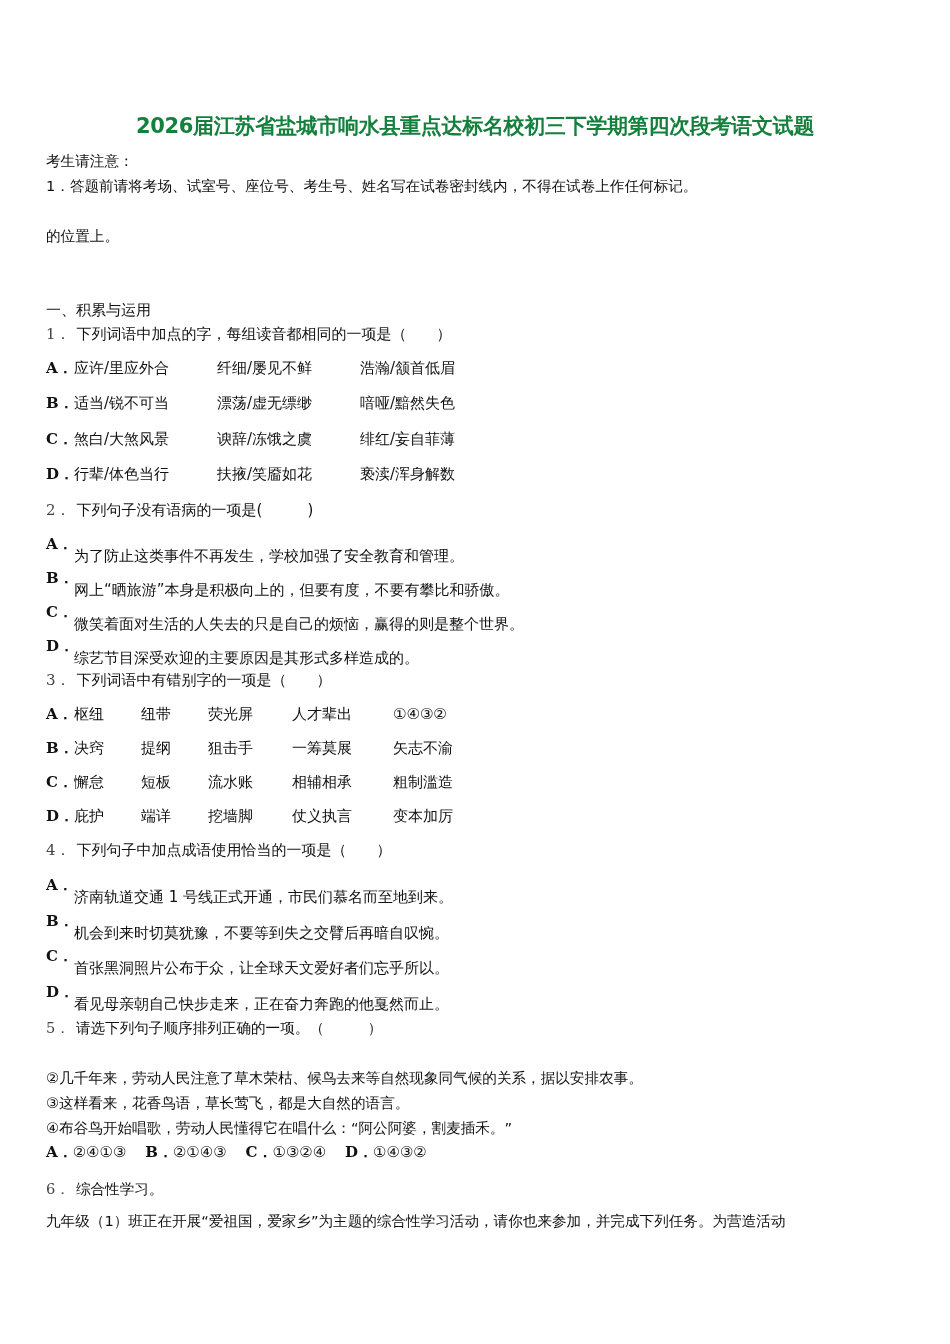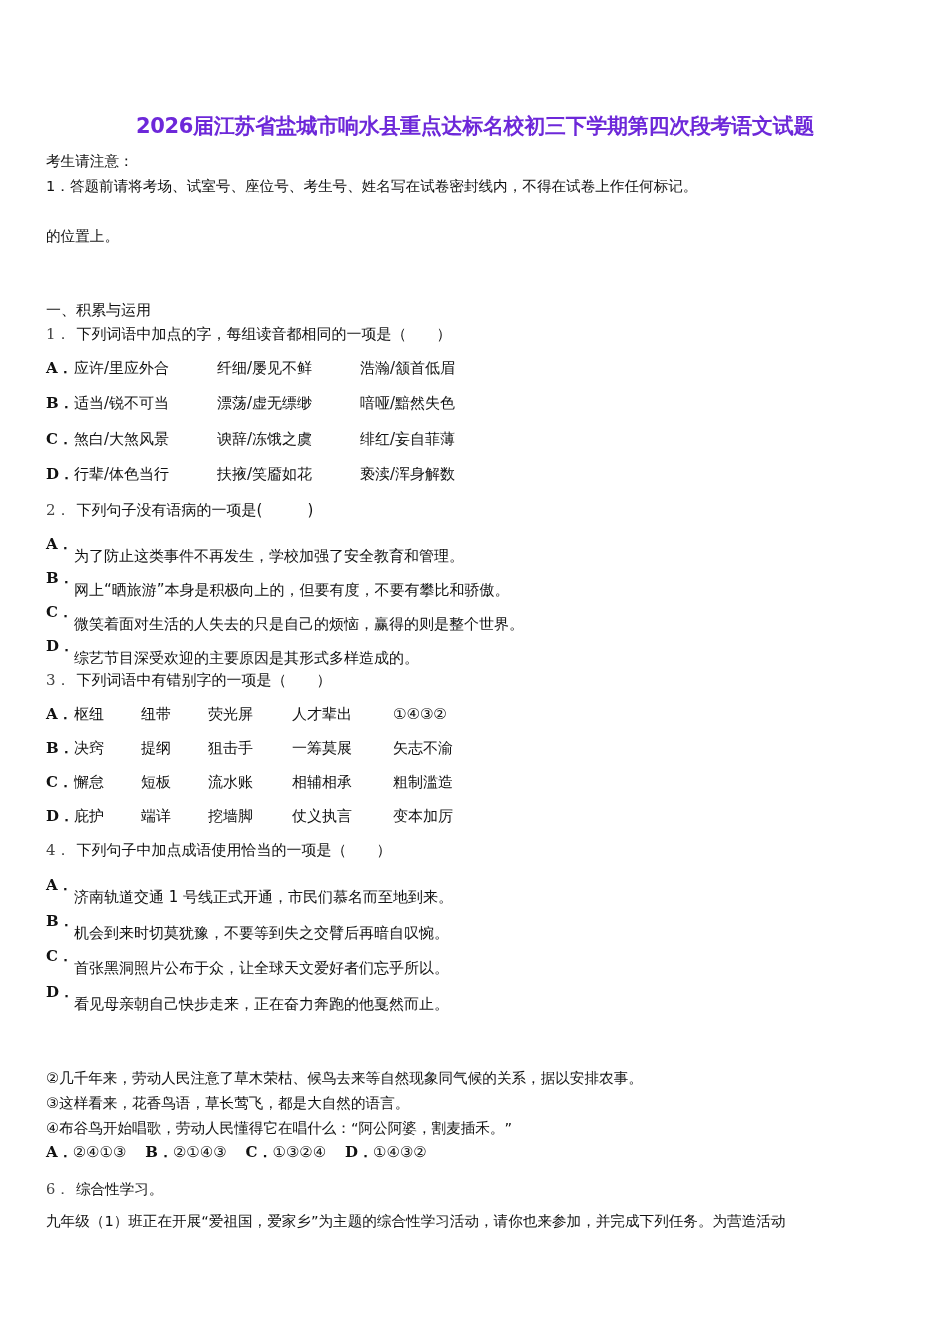--- a/index.html
+++ b/index.html
@@ -5,21 +5,21 @@
     html, body { margin: 0; padding: 0; background: #ffffff; }
     body {
       width: 950px; height: 1344px; position: relative; overflow: hidden;
       font-family: "DejaVu Serif", "Liberation Serif", serif;
       color: #111111;
     }
     .page { position: absolute; left: 0; top: 0; width: 950px; height: 1344px; }
     .title {
       position: absolute; left: 0; top: 112px; width: 950px; text-align: center;
       font-family: "DejaVu Sans", "Liberation Sans", sans-serif;
-      font-weight: bold; font-size: 21px; letter-spacing: -0.3px; color: #6d28d9;
+      font-weight: bold; font-size: 21px; letter-spacing: -0.3px; color: #15803d;
     }
     .line {
       position: absolute; left: 46px; font-size: 15px; line-height: 20px;
       white-space: nowrap; font-family: "DejaVu Sans", "Liberation Sans", sans-serif;
     }
     .notice { font-size: 14.6px; }
     .q { position: absolute; left: 46px; font-size: 15px; white-space: nowrap; font-family: "DejaVu Sans", "Liberation Sans", sans-serif; }
     .qnum { color: #444; font-family: "DejaVu Serif", "Liberation Serif", serif; margin-right: 6px; }
     .opt { position: absolute; left: 46px; height: 22px; font-size: 15px; white-space: nowrap; font-family: "DejaVu Sans", "Liberation Sans", sans-serif; }
     .opt .letter {
@@ -144,20 +144,23 @@
   </div>
   <div class="opt" style="top:947px;">
     <span class="letter">C．</span>
     <span class="text">首张黑洞照片公布于众，让全球天文爱好者们忘乎所以。</span>
   </div>
   <div class="opt" style="top:983px;">
     <span class="letter">D．</span>
     <span class="text">看见母亲朝自己快步走来，正在奋力奔跑的他戛然而止。</span>
   </div>
 
+  <div class="q" style="top:1019px; font-size:14.6px;">
+    <span class="qnum">5．</span><span>请选下列句子顺序排列正确的一项。（　　　）</span>
+  </div>
   <div class="para" style="top:1069px;">②几千年来，劳动人民注意了草木荣枯、候鸟去来等自然现象同气候的关系，据以安排农事。</div>
   <div class="para" style="top:1119px;">④布谷鸟开始唱歌，劳动人民懂得它在唱什么：“阿公阿婆，割麦插禾。”</div>
   <div class="para" style="top:1094px;">③这样看来，花香鸟语，草长莺飞，都是大自然的语言。</div>
   <div class="answers" style="top:1143px;">
     <span class="a"><b>A．</b><span>②④①③</span></span>
     <span class="a"><b>B．</b><span>②①④③</span></span>
     <span class="a"><b>C．</b><span>①③②④</span></span>
     <span class="a"><b>D．</b><span>①④③②</span></span>
   </div>
 

